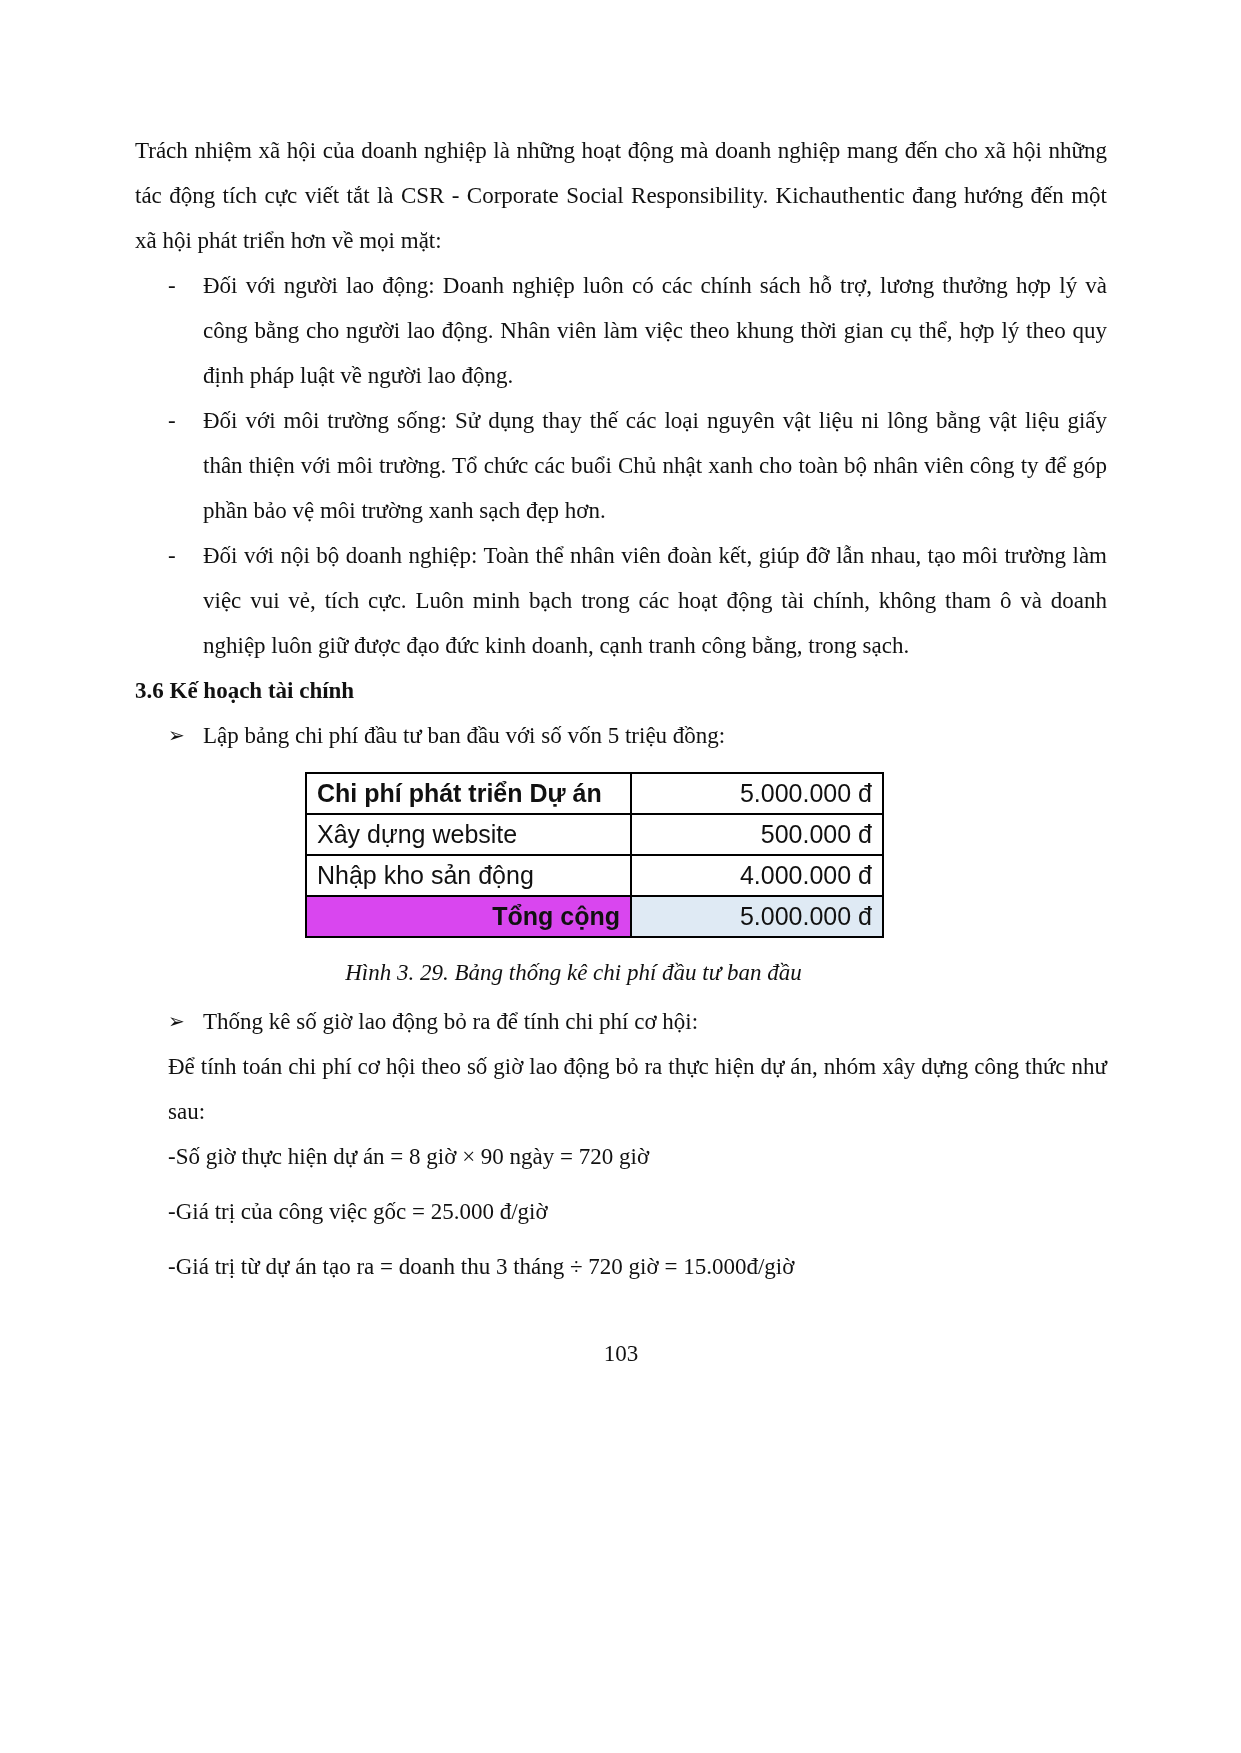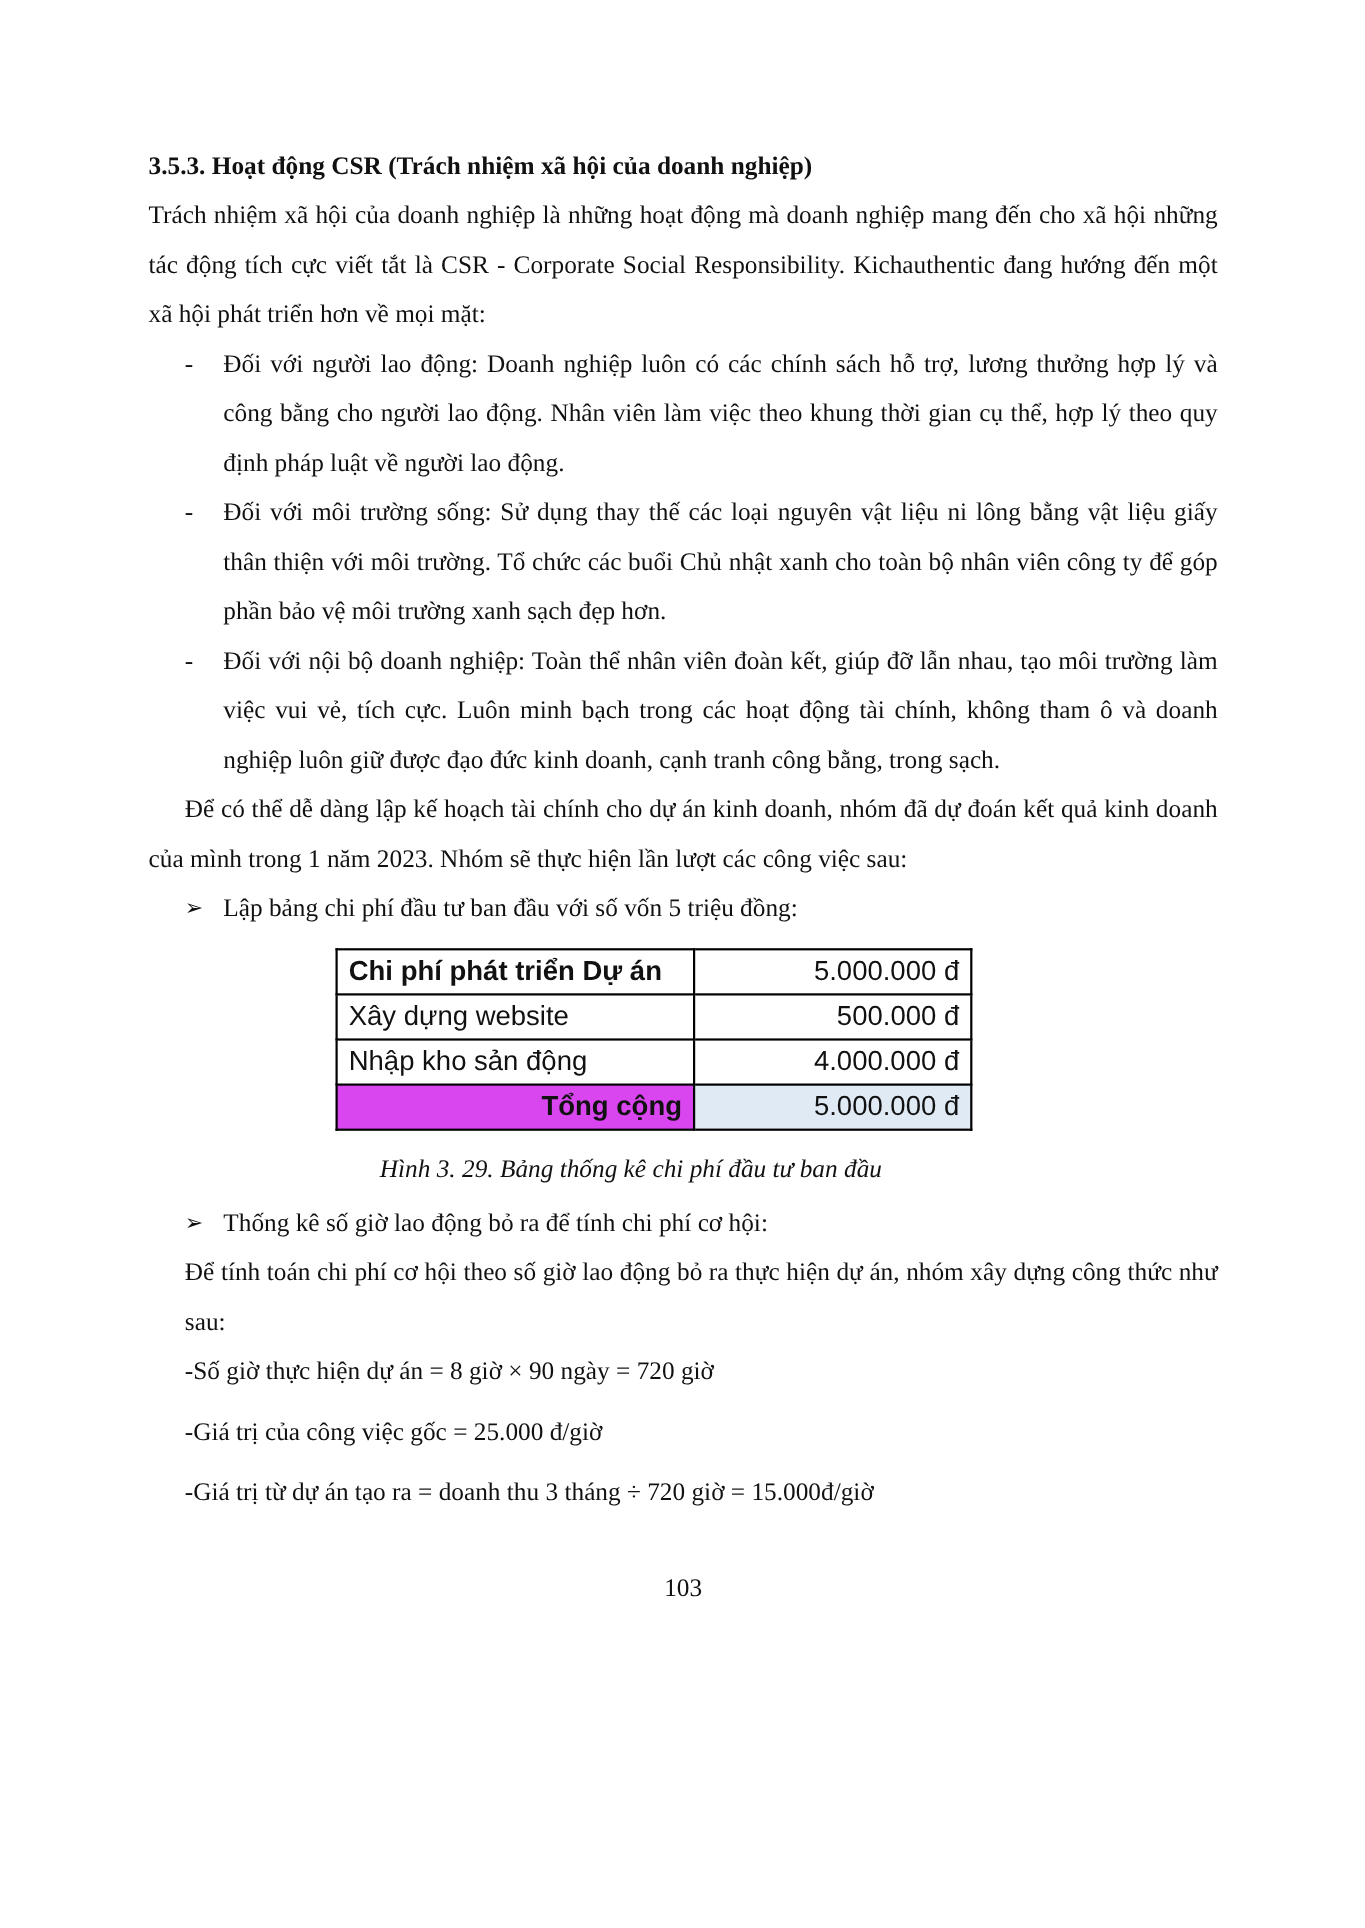--- a/index.html
+++ b/index.html
@@ -85,39 +85,38 @@
   .page-number {
     text-align: center;
     margin-top: 42px;
   }
 </style>
 </head>
 <body>
 
 <div class="page">
 
-  <div class="heading">3.5.3. Hoạt động CSR (Trách nhiệm xã hội của doanh nghiệp)</div>
 
   <div class="para">Trách nhiệm xã hội của doanh nghiệp là những hoạt động mà doanh nghiệp mang đến cho xã hội những tác động tích cực viết tắt là CSR - Corporate Social Responsibility. Kichauthentic đang hướng đến một xã hội phát triển hơn về mọi mặt:</div>
 
   <div class="list-item">
     <span class="marker">-</span>
     <div class="item-text">Đối với người lao động: Doanh nghiệp luôn có các chính sách hỗ trợ, lương thưởng hợp lý và công bằng cho người lao động. Nhân viên làm việc theo khung thời gian cụ thể, hợp lý theo quy định pháp luật về người lao động.</div>
   </div>
   <div class="list-item">
     <span class="marker">-</span>
     <div class="item-text">Đối với môi trường sống: Sử dụng thay thế các loại nguyên vật liệu ni lông bằng vật liệu giấy thân thiện với môi trường. Tổ chức các buổi Chủ nhật xanh cho toàn bộ nhân viên công ty để góp phần bảo vệ môi trường xanh sạch đẹp hơn.</div>
   </div>
   <div class="list-item">
     <span class="marker">-</span>
     <div class="item-text">Đối với nội bộ doanh nghiệp: Toàn thể nhân viên đoàn kết, giúp đỡ lẫn nhau, tạo môi trường làm việc vui vẻ, tích cực. Luôn minh bạch trong các hoạt động tài chính, không tham ô và doanh nghiệp luôn giữ được đạo đức kinh doanh, cạnh tranh công bằng, trong sạch.</div>
   </div>
 
+  <div class="heading">3.6 Kế hoạch tài chính</div>
 
-  <div class="para-first-indent">Để có thể dễ dàng lập kế hoạch tài chính cho dự án kinh doanh, nhóm đã dự đoán kết quả kinh doanh của mình trong 1 năm 2023. Nhóm sẽ thực hiện lần lượt các công việc sau:</div>
 
   <div class="list-item">
     <span class="marker arrow-marker">➢</span>
     <div class="item-text">Lập bảng chi phí đầu tư ban đầu với số vốn 5 triệu đồng:</div>
   </div>
 
   <table class="cost-table">
     <tbody>
       <tr class="header-row">
         <td class="label-cell">Chi phí phát triển Dự án</td>

